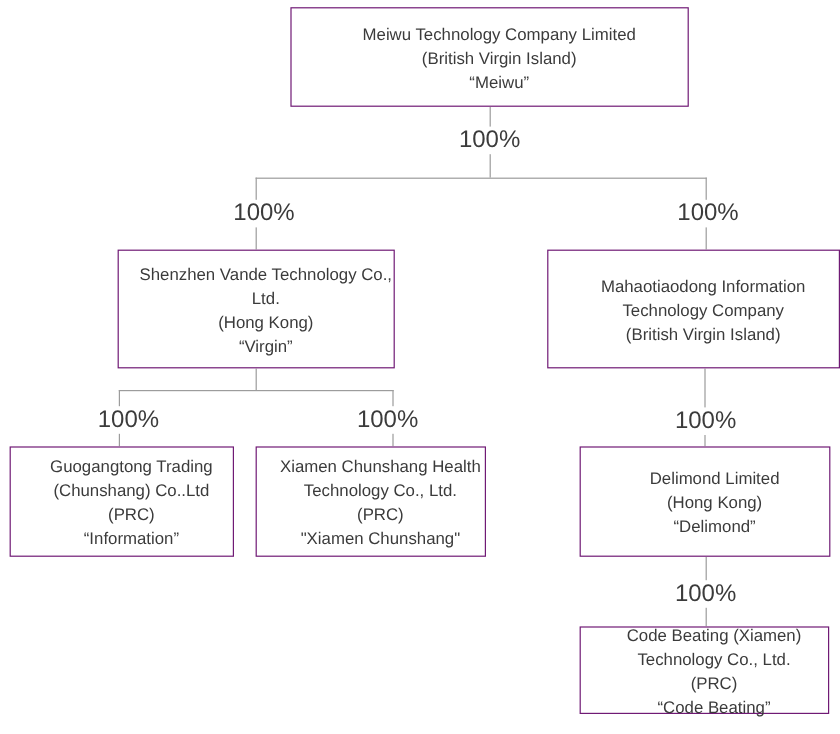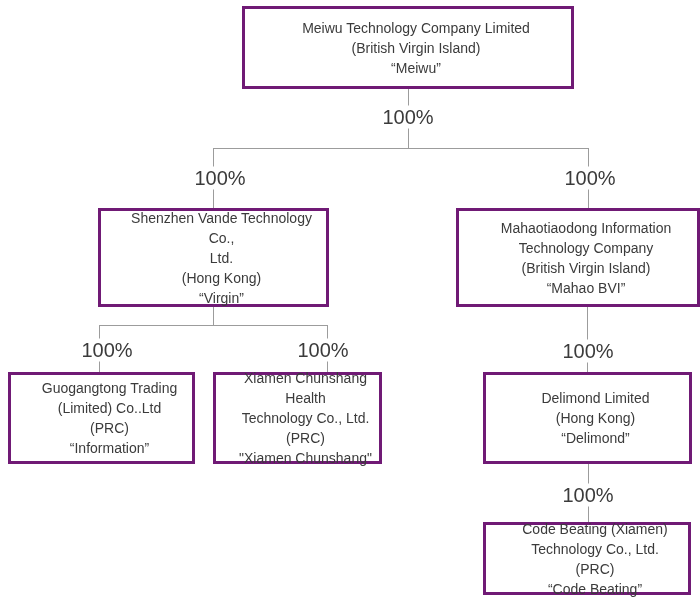--- a/index.html
+++ b/index.html
@@ -7,21 +7,21 @@
     position:relative;
     width:700px;height:612px;
     background:#ffffff;
     font-family:"Liberation Sans", sans-serif;
     color:#3b3b3b;
     overflow:hidden;
   }
   .box{
     position:absolute;
     box-sizing:border-box;
-    border:3px solid #701a75;
+    border:1px solid #701a75;
     background:#ffffff;
     display:flex;
     flex-direction:column;
     justify-content:center;
     align-items:center;
     text-align:center;
     font-size:14px;
     line-height:20px;
     padding-left:16px;
   }
@@ -71,31 +71,30 @@
     <div class="ln">Shenzhen Vande Technology Co.,</div>
     <div class="ln">Ltd.</div>
     <div class="ln">(Hong Kong)</div>
     <div class="ln">“Virgin”</div>
   </div>
 
   <div class="box" style="left:456px;top:208px;width:244px;height:99px">
     <div class="ln">Mahaotiaodong Information</div>
     <div class="ln">Technology Company</div>
     <div class="ln">(British Virgin Island)</div>
-    <div class="ln">“Mahao BVI”</div>
   </div>
 
   <div class="box" style="left:8px;top:372px;width:187px;height:92px">
     <div class="ln">Guogangtong Trading</div>
-    <div class="ln">(Limited) Co..Ltd</div>
+    <div class="ln">(Chunshang) Co..Ltd</div>
     <div class="ln">(PRC)</div>
     <div class="ln">“Information”</div>
   </div>
 
-  <div class="box" style="left:213px;top:372px;width:169px;height:92px">
+  <div class="box" style="left:213px;top:372px;width:192px;height:92px">
     <div class="ln">Xiamen Chunshang Health</div>
     <div class="ln">Technology Co., Ltd.</div>
     <div class="ln">(PRC)</div>
     <div class="ln">"Xiamen Chunshang"</div>
   </div>
 
   <div class="box" style="left:483px;top:372px;width:209px;height:92px">
     <div class="ln">Delimond Limited</div>
     <div class="ln">(Hong Kong)</div>
     <div class="ln">“Delimond”</div>

